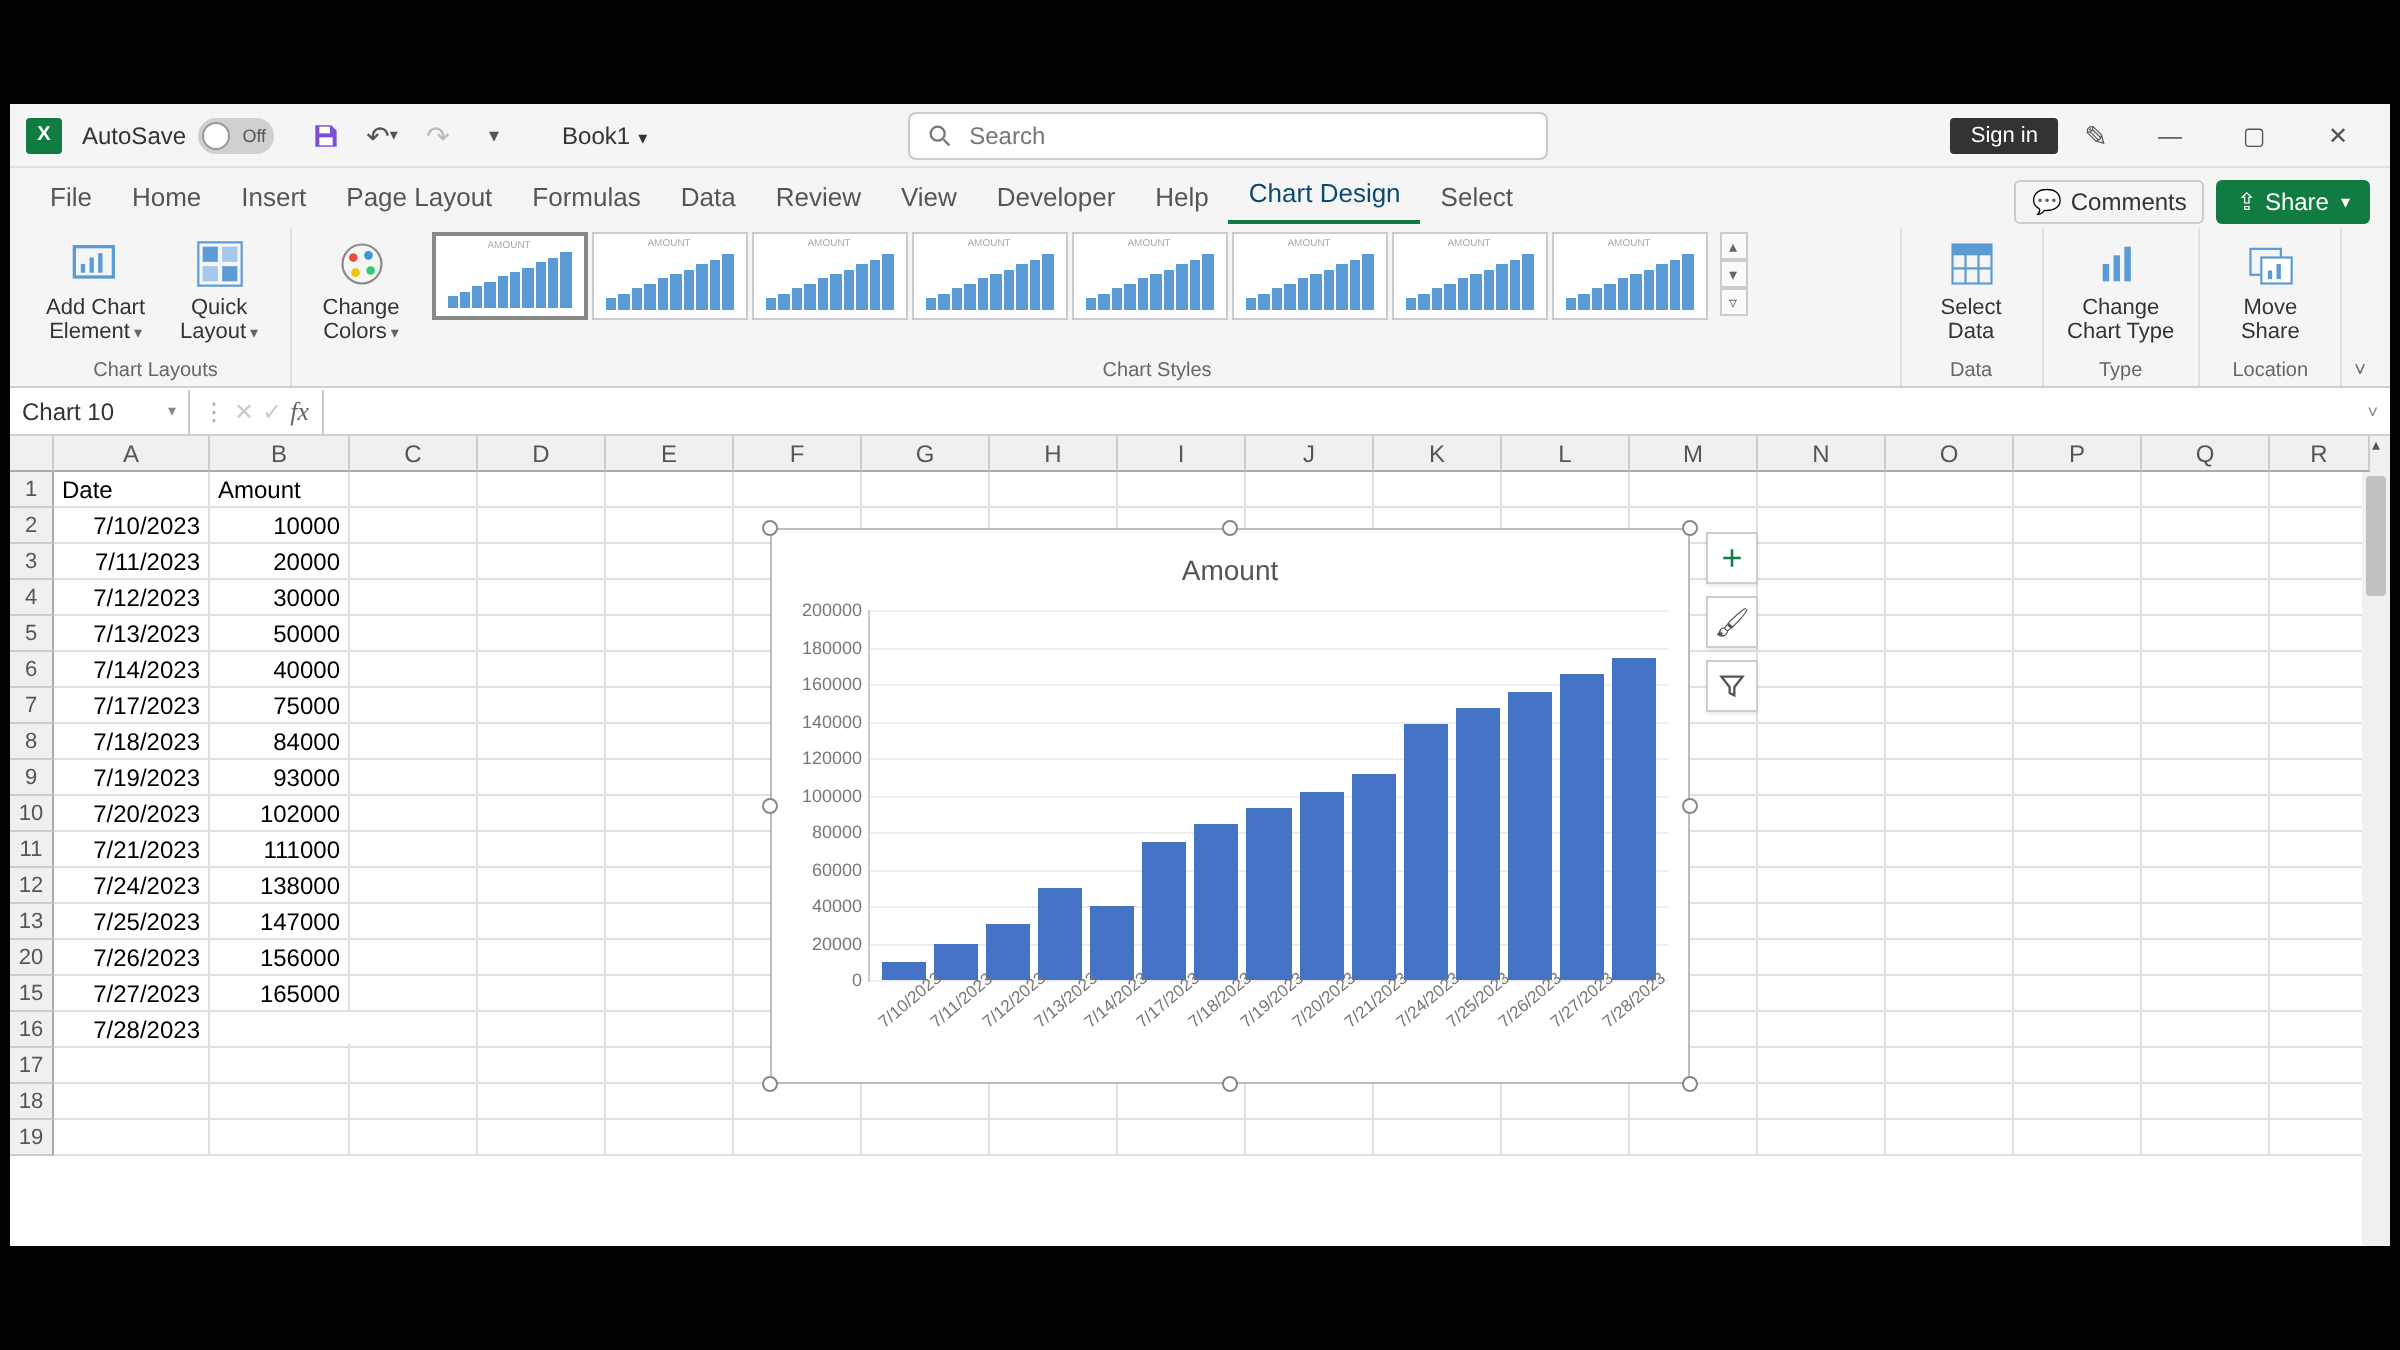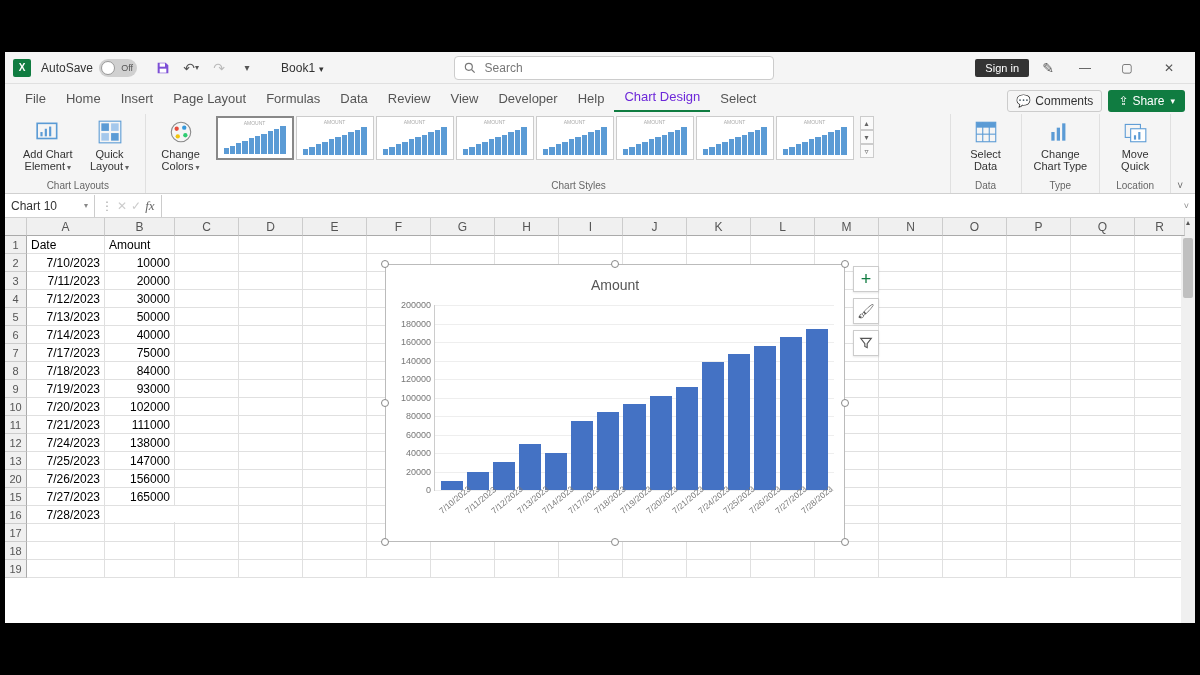--- a/index.html
+++ b/index.html
@@ -21,21 +21,21 @@
   .searchbox svg { width: 14px; height: 14px; stroke: #777; fill: none; stroke-width: 2; }
   .searchbox span { font-size: 12px; color: #777; margin-left: 8px; }
   .title-right { margin-left: auto; display: flex; align-items: center; gap: 6px; }
   .signin { background: #333; color: #fff; font-size: 11px; padding: 3px 10px; border-radius: 2px; }
   .pen-ic { width: 26px; height: 26px; display: flex; align-items: center; justify-content: center; font-size: 14px; color: #555; }
   .win-btn { width: 36px; height: 30px; display: flex; align-items: center; justify-content: center; font-size: 12px; color: #555; cursor: pointer; }
 
   
   .ribbon-tabs { height: 28px; display: flex; align-items: flex-end; padding: 0 10px; background: #f5f5f5; font-size: 13px; gap: 0; }
   .ribbon-tabs .tab { padding: 6px 10px; color: #555; cursor: pointer; }
-  .ribbon-tabs .tab.active { color: #6d28d9; border-bottom: 2px solid #107c41; font-weight: 500; text-align: center; }
+  .ribbon-tabs .tab.active { color: #0c4a6e; border-bottom: 2px solid #107c41; font-weight: 500; text-align: center; }
   .ribbon-tabs .spacer { flex: 1; }
   .comments-btn { display: flex; align-items: center; gap: 4px; border: 1px solid #ccc; border-radius: 3px; padding: 3px 8px; font-size: 12px; color: #333; margin-right: 6px; }
   .share-btn { background: #107c41; color: #fff; font-size: 12px; padding: 4px 10px; border-radius: 3px; display: flex; align-items: center; gap: 4px; }
   .share-caret { font-size: 9px; margin-left: 2px; }
 
   
   .ribbon { height: 82px; background: #f5f5f5; border-bottom: 1px solid #d0d0d0; display: flex; align-items: stretch; padding: 2px 6px 0; }
   .rgroup { display: flex; flex-direction: column; align-items: center; justify-content: space-between; padding: 2px 8px 1px; border-right: 1px solid #e0e0e0; }
   .rgroup:last-child { border-right: none; }
   .rgroup-body { display: flex; gap: 6px; align-items: flex-start; flex: 1; }
@@ -388,21 +388,21 @@
         <div class="rbtn">
           <div class="ic">
               <svg class="ic-svg" viewBox="0 0 24 24">
                 <rect x="3" y="5" width="14" height="12" fill="none" stroke="#5b9bd5"></rect>
                 <rect x="8" y="9" width="14" height="12" fill="#fff" stroke="#5b9bd5"></rect>
                 <rect x="11" y="15" width="2" height="4" fill="#5b9bd5"></rect>
                 <rect x="15" y="12" width="2" height="7" fill="#5b9bd5"></rect>
               </svg>
             </div>
           <div class="lbl" style="white-space:pre-line">Move
-Quick</div>
+Share</div>
         </div>
       </div>
       <div class="rgroup-label">Location</div>
     </div>
     <div class="collapse-caret">˅</div>
   </div>
 
   <div class="formula-row">
     <div class="namebox">
       <span>Chart 10</span>

